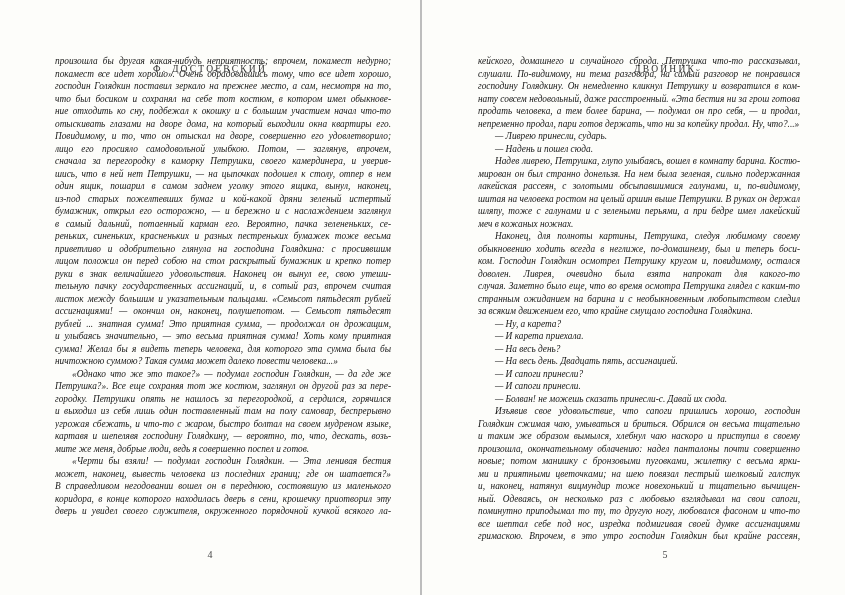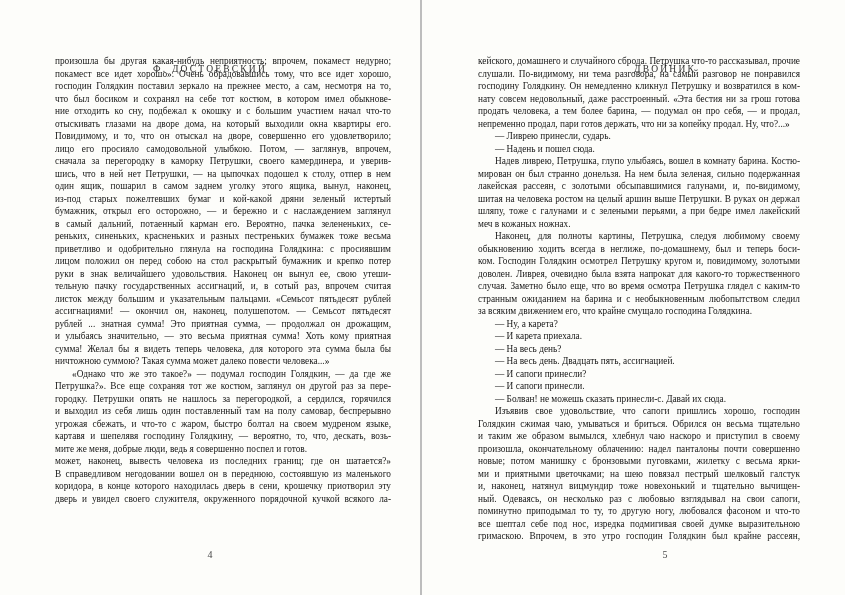--- a/index.html
+++ b/index.html
@@ -31,20 +31,21 @@
     text-align: center;
     font-size: 9.5px;
     letter-spacing: 2.2px;
     color: #303030;
     font-family: "Liberation Serif", serif;
     margin-top: 36px;
   }
   .text-block {
     position: absolute;
     top: 55px;
+    font-style: italic;
   }
   .page.left  .text-block { left: 55px; width: 336px; }
   .page.right .text-block { left: 55px; width: 322px; }
   .line {
     font-size: 9.3px;
     line-height: 12.5px;
     height: 12.5px;
     overflow: hidden;
     color: #161616;
     text-align: justify;
@@ -98,20 +99,21 @@
         <div class="line">и улыбаясь значительно, — это весьма приятная сумма! Хоть кому приятная</div>
         <div class="line">сумма! Желал бы я видеть теперь человека, для которого эта сумма была бы</div>
         <div class="line endline">ничтожною суммою? Такая сумма может далеко повести человека...»</div>
         <div class="line indent">«Однако что же это такое?» — подумал господин Голядкин, — да где же</div>
         <div class="line">Петрушка?». Все еще сохраняя тот же костюм, заглянул он другой раз за пере-</div>
         <div class="line">городку. Петрушки опять не нашлось за перегородкой, а сердился, горячился</div>
         <div class="line">и выходил из себя лишь один поставленный там на полу самовар, беспрерывно</div>
         <div class="line">угрожая сбежать, и что-то с жаром, быстро болтал на своем мудреном языке,</div>
         <div class="line">картавя и шепелявя господину Голядкину, — вероятно, то, что, дескать, возь-</div>
         <div class="line endline">мите же меня, добрые люди, ведь я совершенно поспел и готов.</div>
+        <div class="line indent">«Черти бы взяли! — подумал господин Голядкин. — Эта ленивая бестия</div>
         <div class="line">может, наконец, вывесть человека из последних границ; где он шатается?»</div>
         <div class="line">В справедливом негодовании вошел он в переднюю, состоявшую из маленького</div>
         <div class="line">коридора, в конце которого находилась дверь в сени, крошечку приотворил эту</div>
         <div class="line">дверь и увидел своего служителя, окруженного порядочной кучкой всякого ла-</div>
       </div>
     <div class="page-number">4</div>
   </div>
 
   <div class="divider"></div>
 
@@ -127,40 +129,40 @@
         <div class="line indent endline">— Ливрею принесли, сударь.</div>
         <div class="line indent endline">— Надень и пошел сюда.</div>
         <div class="line indent">Надев ливрею, Петрушка, глупо улыбаясь, вошел в комнату барина. Костю-</div>
         <div class="line">мирован он был странно донельзя. На нем была зеленая, сильно подержанная</div>
         <div class="line">лакейская рассеян, с золотыми обсыпавшимися галунами, и, по-видимому,</div>
         <div class="line">шитая на человека ростом на целый аршин выше Петрушки. В руках он держал</div>
         <div class="line">шляпу, тоже с галунами и с зелеными перьями, а при бедре имел лакейский</div>
         <div class="line endline">меч в кожаных ножнах.</div>
         <div class="line indent">Наконец, для полноты картины, Петрушка, следуя любимому своему</div>
         <div class="line">обыкновению ходить всегда в неглиже, по-домашнему, был и теперь боси-</div>
-        <div class="line">ком. Господин Голядкин осмотрел Петрушку кругом и, повидимому, золотыми</div>
+        <div class="line">ком. Господин Голядкин осмотрел Петрушку кругом и, повидимому, остался</div>
         <div class="line">доволен. Ливрея, очевидно была взята напрокат для какого-то торжественного</div>
         <div class="line">случая. Заметно было еще, что во время осмотра Петрушка глядел с каким-то</div>
         <div class="line">странным ожиданием на барина и с необыкновенным любопытством следил</div>
         <div class="line endline">за всяким движением его, что крайне смущало господина Голядкина.</div>
         <div class="line indent endline">— Ну, а карета?</div>
         <div class="line indent endline">— И карета приехала.</div>
         <div class="line indent endline">— На весь день?</div>
         <div class="line indent endline">— На весь день. Двадцать пять, ассигнацией.</div>
         <div class="line indent endline">— И сапоги принесли?</div>
         <div class="line indent endline">— И сапоги принесли.</div>
         <div class="line indent endline">— Болван! не можешь сказать принесли-с. Давай их сюда.</div>
         <div class="line indent">Изъявив свое удовольствие, что сапоги пришлись хорошо, господин</div>
         <div class="line">Голядкин сжимая чаю, умываться и бриться. Обрился он весьма тщательно</div>
         <div class="line">и таким же образом вымылся, хлебнул чаю наскоро и приступил в своему</div>
         <div class="line">произошла, окончательному облачению: надел панталоны почти совершенно</div>
         <div class="line">новые; потом манишку с бронзовыми пуговками, жилетку с весьма ярки-</div>
         <div class="line">ми и приятными цветочками; на шею повязал пестрый шелковый галстук</div>
         <div class="line">и, наконец, натянул вицмундир тоже новехонький и тщательно вычищен-</div>
         <div class="line">ный. Одеваясь, он несколько раз с любовью взглядывал на свои сапоги,</div>
         <div class="line">поминутно приподымал то ту, то другую ногу, любовался фасоном и что-то</div>
-        <div class="line">все шептал себе под нос, изредка подмигивая своей думке выразительною</div>
+        <div class="line">все шептал себе под нос, изредка подмигивая своей думке ассигнациями</div>
         <div class="line">гримаскою. Впрочем, в это утро господин Голядкин был крайне рассеян,</div>
       </div>
     <div class="page-number">5</div>
   </div>
 
 </div>
 
 </body></html>

